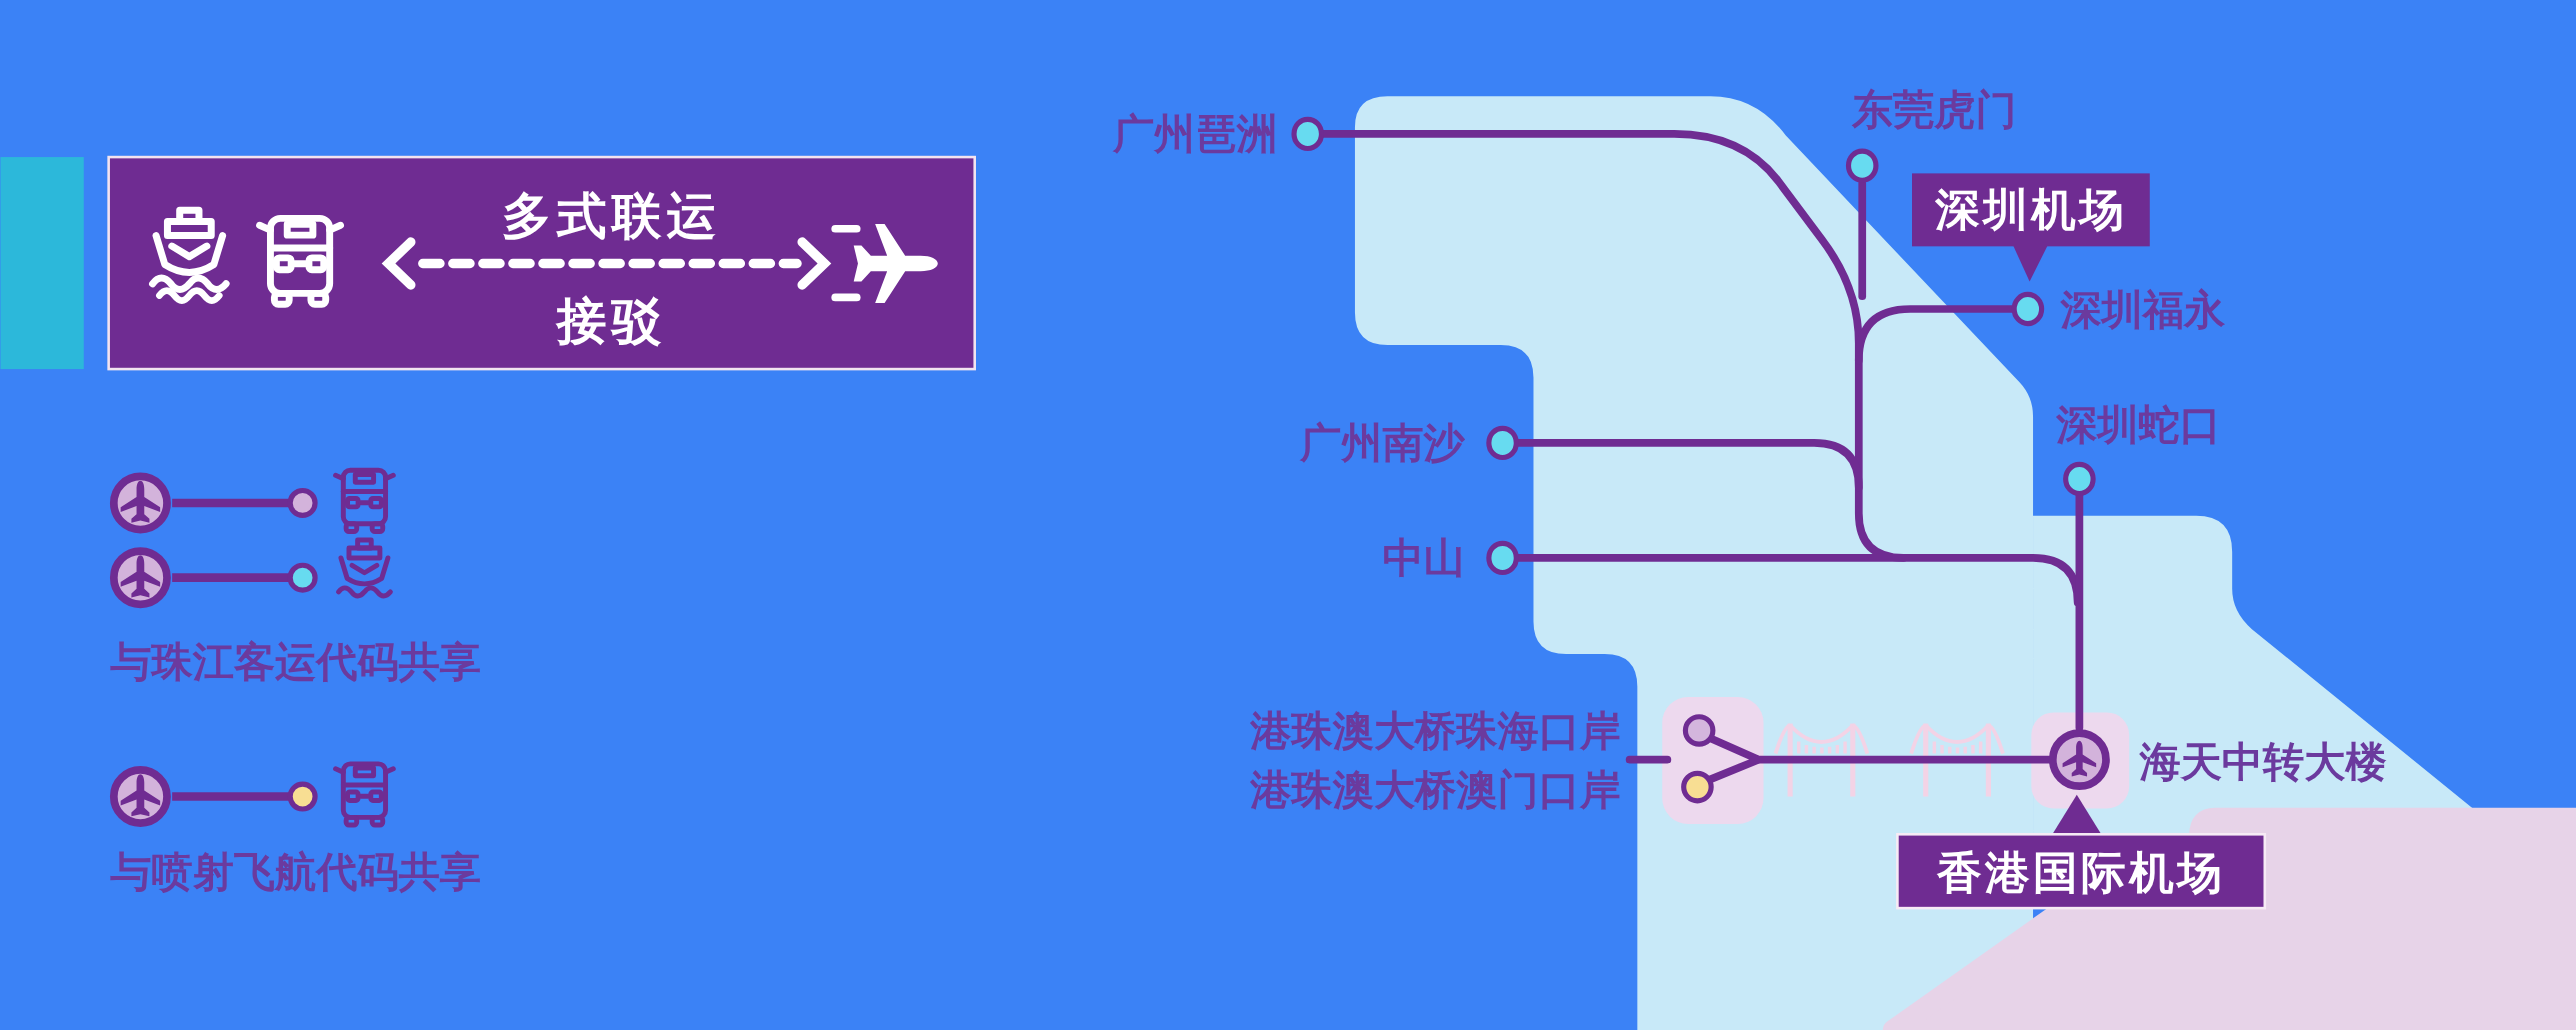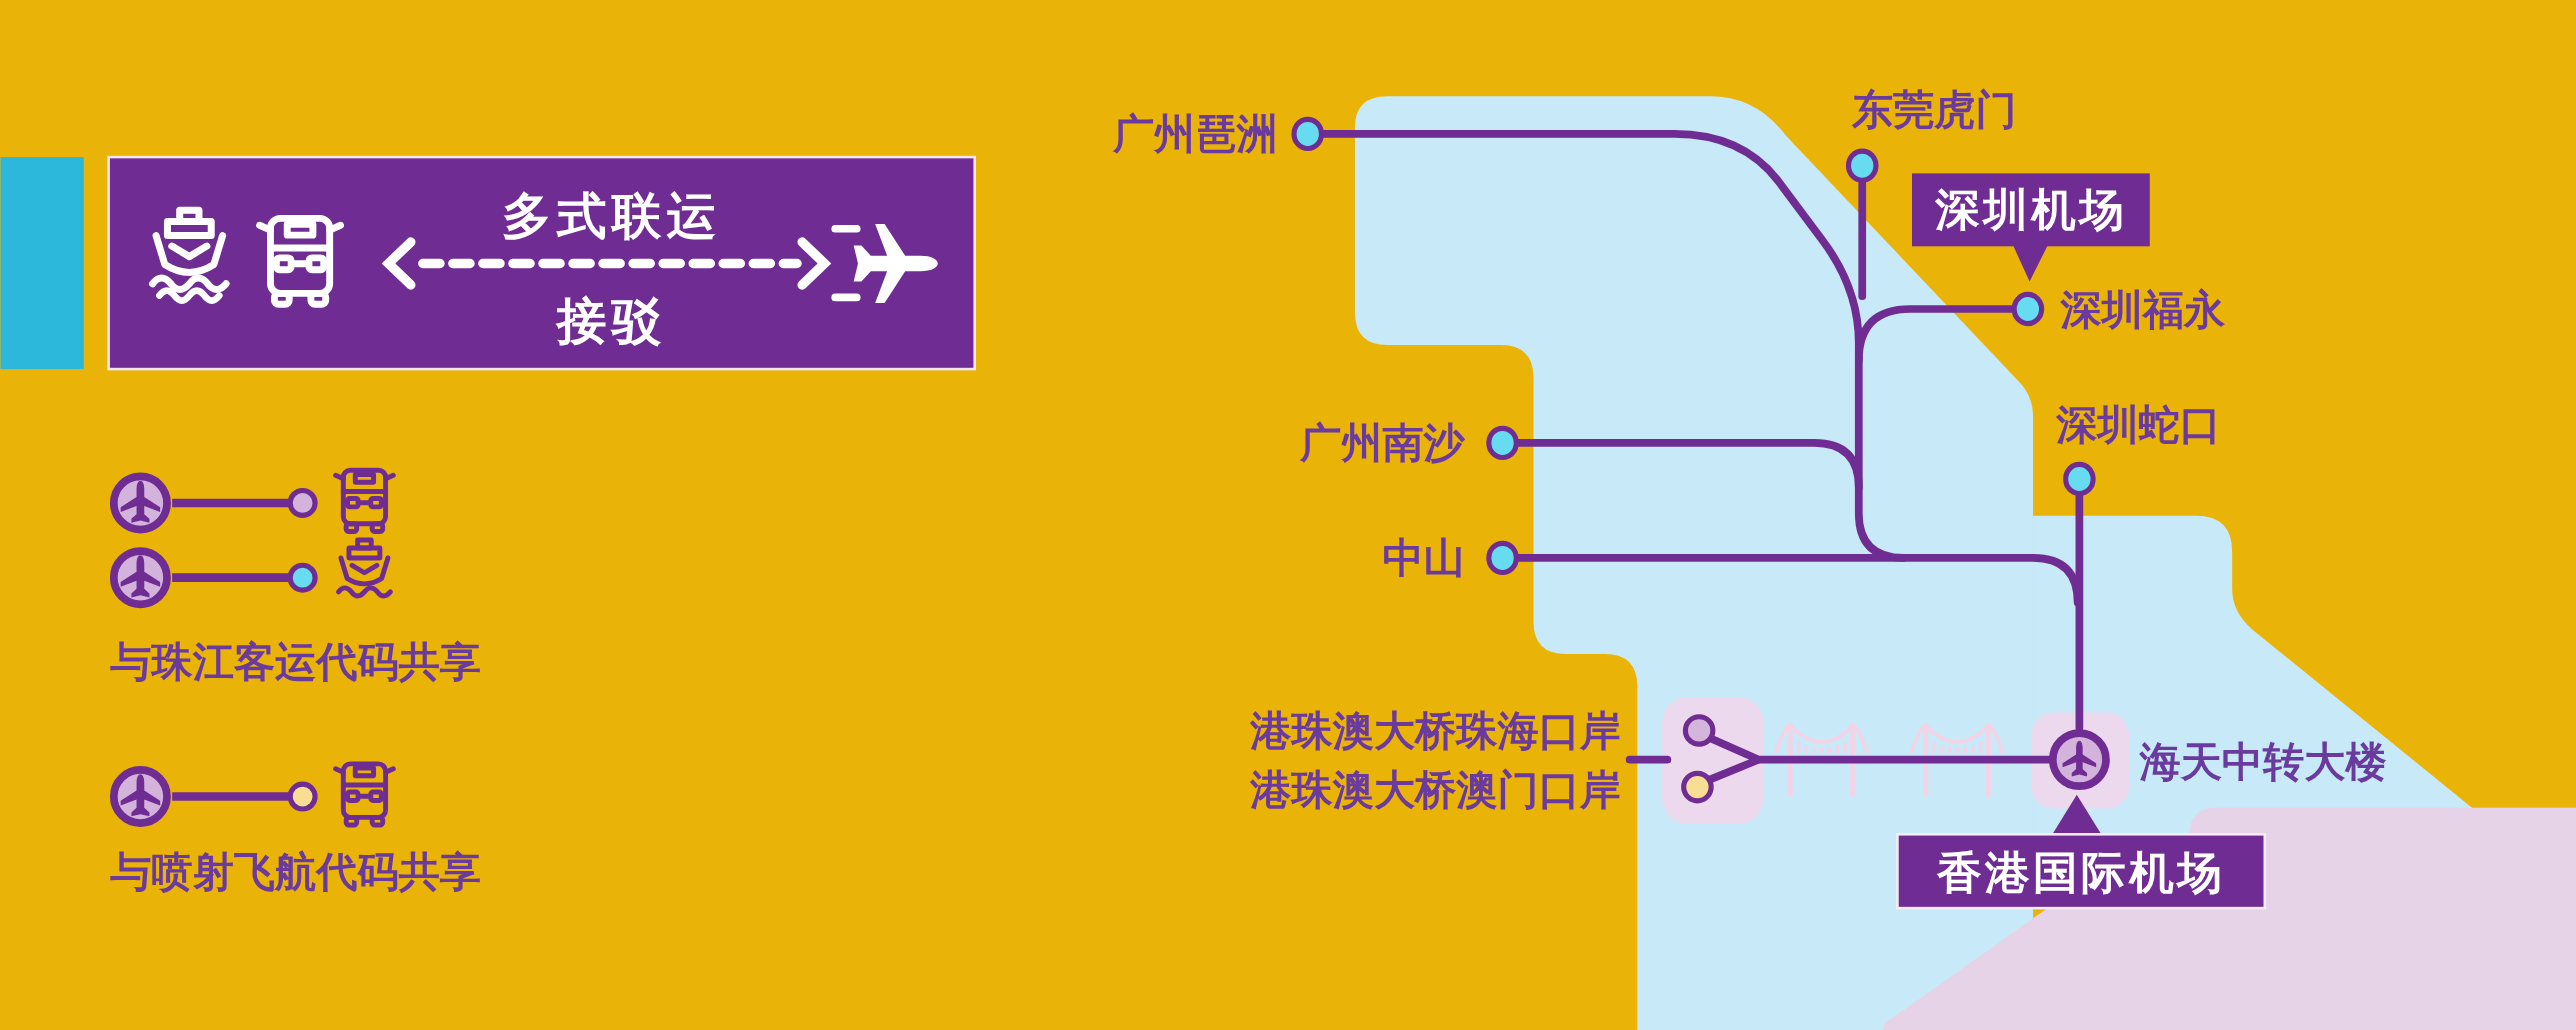--- a/index.html
+++ b/index.html
@@ -1,16 +1,16 @@
 <!DOCTYPE html>
 <html style="font-size:13.7px"><head>
 <meta charset="utf-8">
 <style>
   html,body{margin:0;padding:0;background:#E7D3E8;}
-  .canvas{position:relative;width:2576px;height:1030px;background:#eab308;overflow:hidden;}
+  .canvas{position:relative;width:2576px;height:1030px;background:#3b82f6;overflow:hidden;}
   svg{display:block;}
   text{font-family:"Liberation Sans","DejaVu Sans",sans-serif;font-weight:700;}
   .lbl{fill:#6B3A9E;font-size:48px;}
   .lbl-sm{fill:#6B3A9E;font-size:48px;}
   .badge-text{fill:#ffffff;font-size:52px;letter-spacing:4px;}
   .hdr-text{fill:#ffffff;font-size:58px;letter-spacing:6px;}
 </style>
 </head>
 <body>
 

